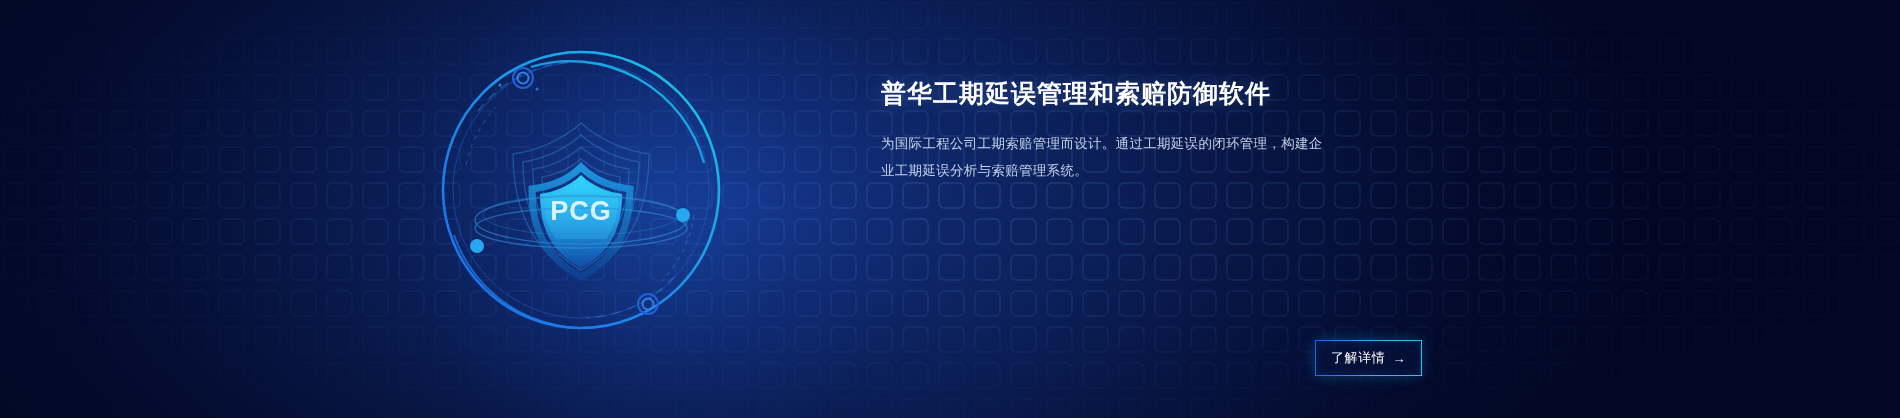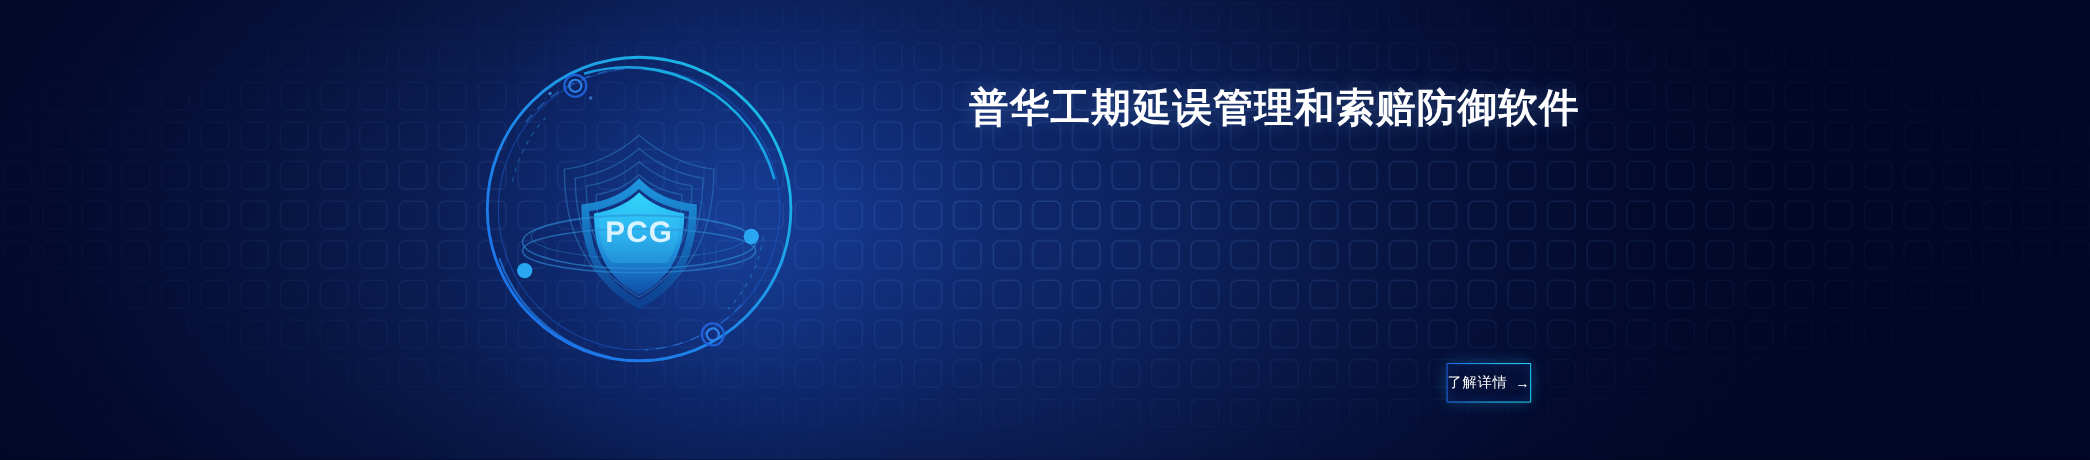--- a/index.html
+++ b/index.html
@@ -60,60 +60,60 @@
     font-size: 40px;
     font-weight: bold;
     letter-spacing: 0.5px;
     color: #ffffff;
     line-height: 1.05;
     margin: 0 0 6px 0;
     text-shadow: 0 0 22px rgba(120,180,255,0.35);
   }
 
   .headline {
-    font-size: 36px;
+    font-size: 25px;
     font-weight: bold;
     color: #ffffff;
     letter-spacing: 1px;
     line-height: 1.25;
     margin: 0 0 22px 0;
     text-shadow: 0 0 18px rgba(120,180,255,0.30);
-    font-family: Liberation Mono, monospace;
   }
 
   .desc {
     font-size: 13.5px;
     line-height: 1.95;
     color: #c3d2ea;
     margin: 0;
     max-width: 452px;
     letter-spacing: 0.3px;
   }
 
   .cta-wrap {
     position: absolute;
     left: 1315px;
     top: 330px;
   }
   .cta {
     display: inline-flex;
     align-items: center;
     gap: 7px;
-    padding: 0 0;
+    padding: 0 15px;
     height: 34px;
     border: 1.5px solid;
     border-image: linear-gradient(100deg, #1f5fe0 0%, #23b9e8 55%, #16d0f0 100%) 1;
     border-radius: 6px;
     background: rgba(8,24,70,0.35);
     color: #ffffff;
     font-size: 13px;
     letter-spacing: 0.6px;
     cursor: pointer;
     box-shadow: 0 0 14px rgba(35,170,235,0.30), inset 0 0 10px rgba(20,90,200,0.20);
     white-space: nowrap;
+    margin-top: 10px;
   }
   .cta .arrow { font-size: 13px; line-height: 1; }
 </style>
 </head>
 <body>
 
 <div class="banner">
 
   <div class="grid-squares">
     <svg viewBox="0 0 1900 418" preserveAspectRatio="none" xmlns="http://www.w3.org/2000/svg">
@@ -206,20 +206,21 @@
         <circle cx="212" cy="259" r="5.5" fill="none" stroke="#2f7fe8" stroke-width="2"></circle>
       </g>
 
       <circle cx="64" cy="40" r="1.6" fill="#3f8fe0" opacity="0.8"></circle>
       <circle cx="101" cy="44" r="1.6" fill="#3f8fe0" opacity="0.7"></circle>
     </svg>
   </div>
 
   <div class="content">
     <h1 class="headline">普华工期延误管理和索赔防御软件</h1>
+    <p class="desc">为国际工程公司工期索赔管理而设计。通过工期延误的闭环管理，构建企业工期延误分析与索赔管理系统。</p>
   </div>
 
   <div class="cta-wrap">
     <div class="cta">
       <span>了解详情</span>
       <span class="arrow">→</span>
     </div>
   </div>
 
 </div>

